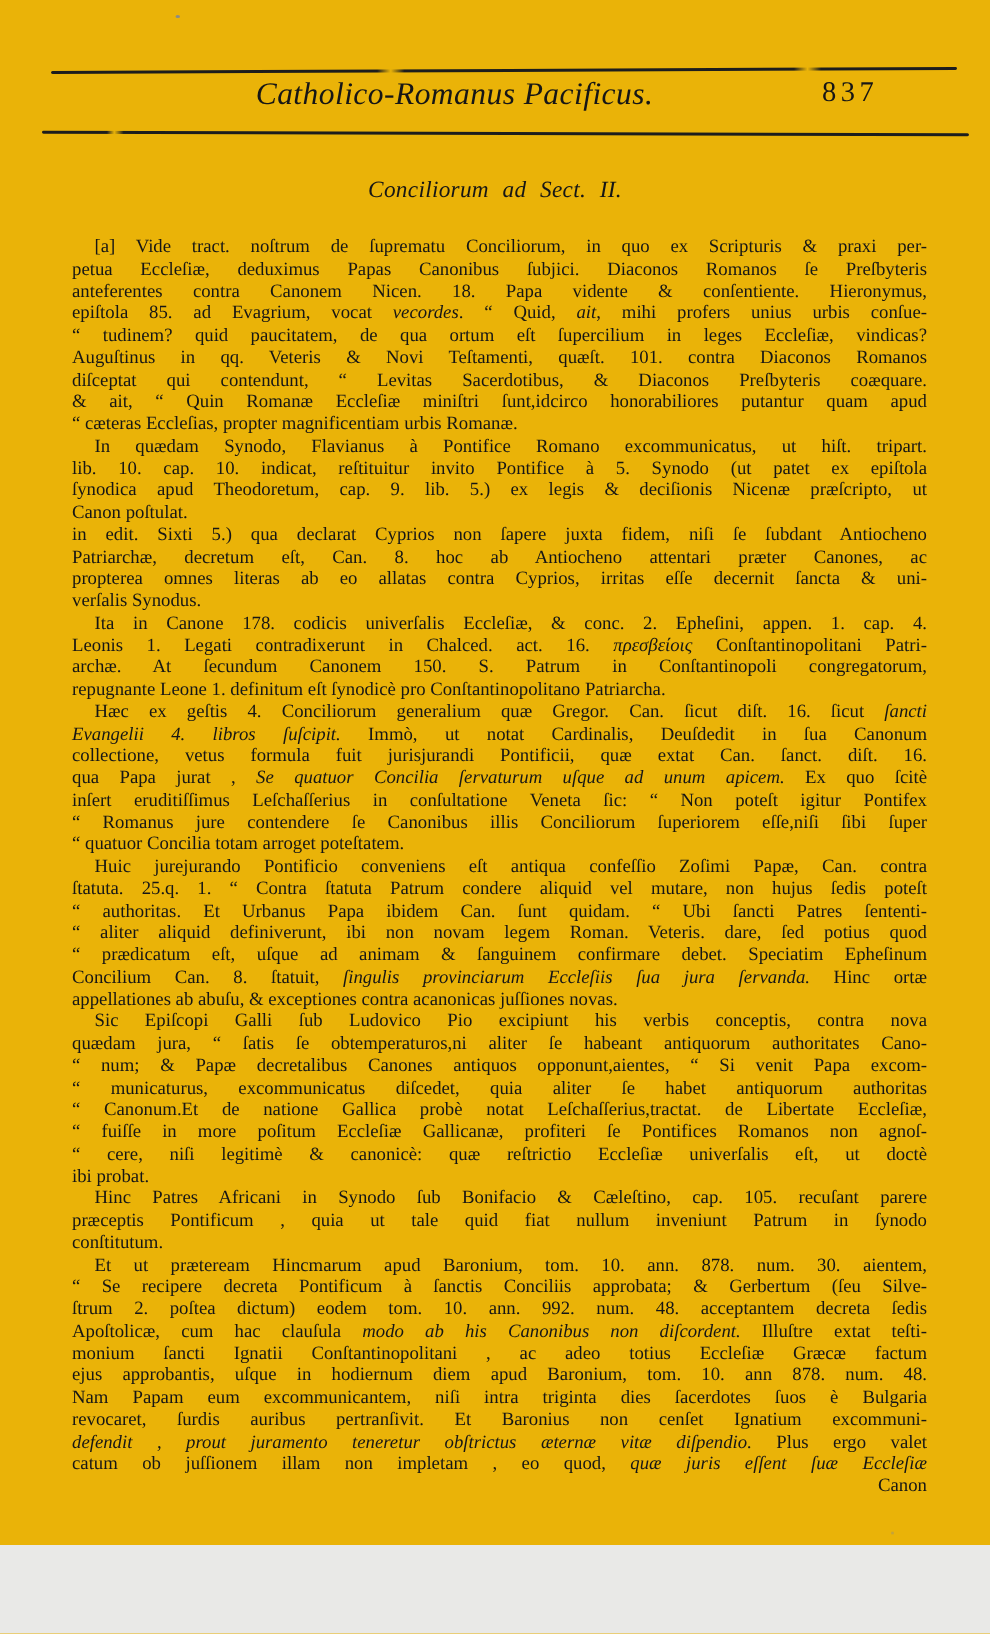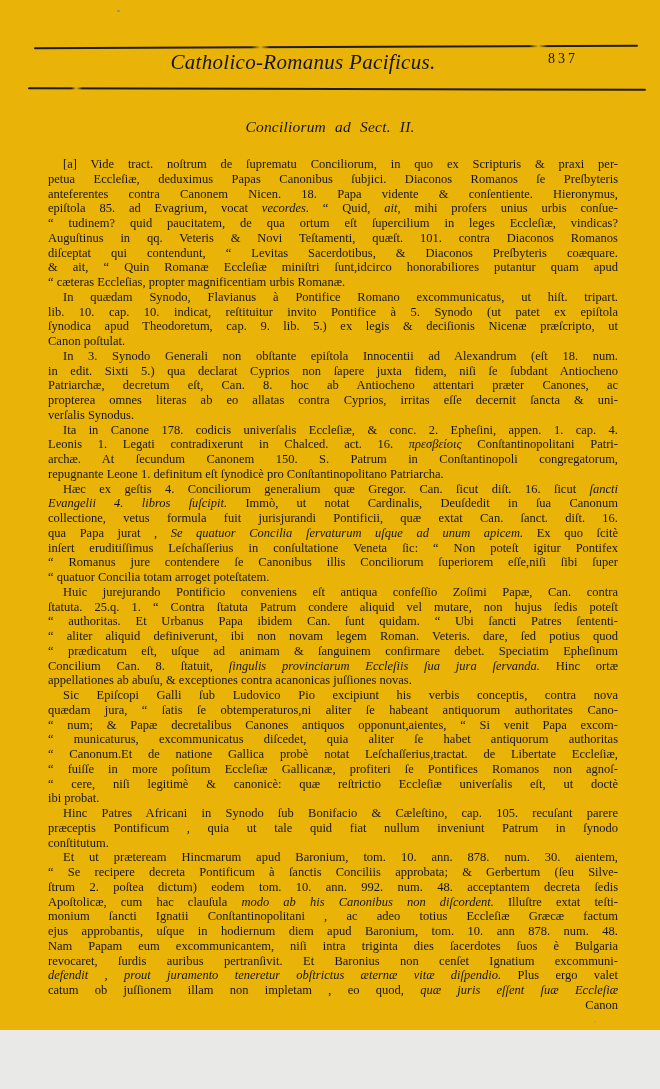--- a/index.html
+++ b/index.html
@@ -21,21 +21,21 @@
     background:linear-gradient(90deg,
       #1d1d1d 0%,#1d1d1d 7%,rgba(29,29,29,0) 7.8%,
       #1d1d1d 8.8%,#1d1d1d 100%);
   }
   .running-header{position:absolute;top:50px;left:0;width:100%;height:34px;}
   .running-title{
     position:absolute;left:158px;width:290px;text-align:center;
     font-style:italic;font-size:21px;letter-spacing:0.3px;
   }
   .page-number{
-    position:absolute;left:548px;top:1px;font-size:14px;letter-spacing:3px;
+    position:absolute;left:548px;top:1px;font-size:19px;letter-spacing:3px;
   }
   .section-heading{
     position:absolute;top:118px;left:0;width:100%;margin:0;
     text-align:center;font-style:italic;font-weight:normal;
     font-size:15.5px;word-spacing:5px;letter-spacing:0.2px;
   }
   .body-text{
     position:absolute;top:157px;left:48px;width:570px;
     font-size:12.5px;line-height:14.75px;
   }
@@ -72,21 +72,20 @@
         <div class="line"><span>&amp; ait, “ Quin Romanæ Eccleſiæ miniſtri ſunt,idcirco honorabiliores putantur quam apud</span></div>
         <div class="line last"><span>“ cæteras Eccleſias, propter magnificentiam urbis Romanæ.</span></div>
       </div>
       <div class="para">
         <div class="line indent"><span>In quædam Synodo, Flavianus à Pontifice Romano excommunicatus, ut hiſt. tripart.</span></div>
         <div class="line"><span>lib. 10. cap. 10. indicat, reſtituitur invito Pontifice à 5. Synodo (ut patet ex epiſtola</span></div>
         <div class="line"><span>ſynodica apud Theodoretum, cap. 9. lib. 5.) ex legis &amp; deciſionis Nicenæ præſcripto, ut</span></div>
         <div class="line last"><span>Canon poſtulat.</span></div>
       </div>
       <div class="para">
-        <div class="line indent"><span>In 3. Synodo Generali non obſtante epiſtola Innocentii ad Alexandrum (eſt 18. num.</span></div>
         <div class="line"><span>in edit. Sixti 5.) qua declarat Cyprios non ſapere juxta fidem, niſi ſe ſubdant Antiocheno</span></div>
         <div class="line"><span>Patriarchæ, decretum eſt, Can. 8. hoc ab Antiocheno attentari præter Canones, ac</span></div>
         <div class="line"><span>propterea omnes literas ab eo allatas contra Cyprios, irritas eſſe decernit ſancta &amp; uni-</span></div>
         <div class="line last"><span>verſalis Synodus.</span></div>
       </div>
       <div class="para">
         <div class="line indent"><span>Ita in Canone 178. codicis univerſalis Eccleſiæ, &amp; conc. 2. Epheſini, appen. 1. cap. 4.</span></div>
         <div class="line"><span>Leonis 1. Legati contradixerunt in Chalced. act. 16. </span><span class="it">πρεσβείοις</span><span> Conſtantinopolitani Patri-</span></div>
         <div class="line"><span>archæ. At ſecundum Canonem 150. S. Patrum in Conſtantinopoli congregatorum,</span></div>
         <div class="line last"><span>repugnante Leone 1. definitum eſt ſynodicè pro Conſtantinopolitano Patriarcha.</span></div>

